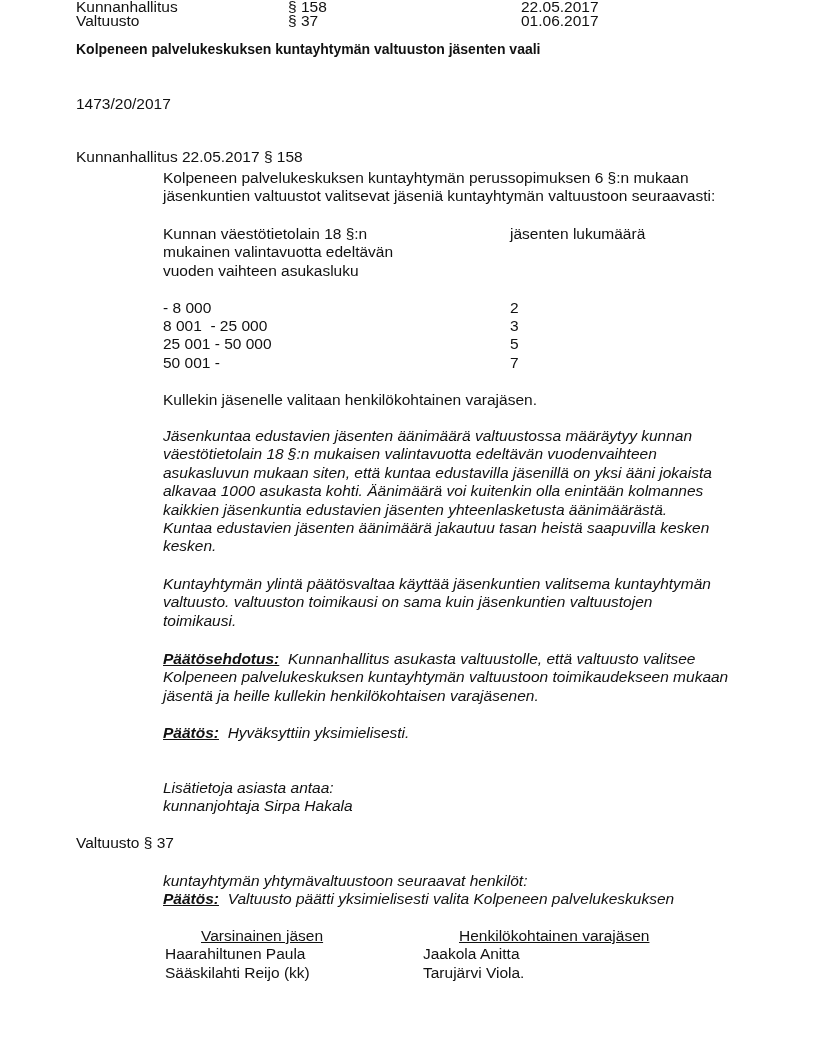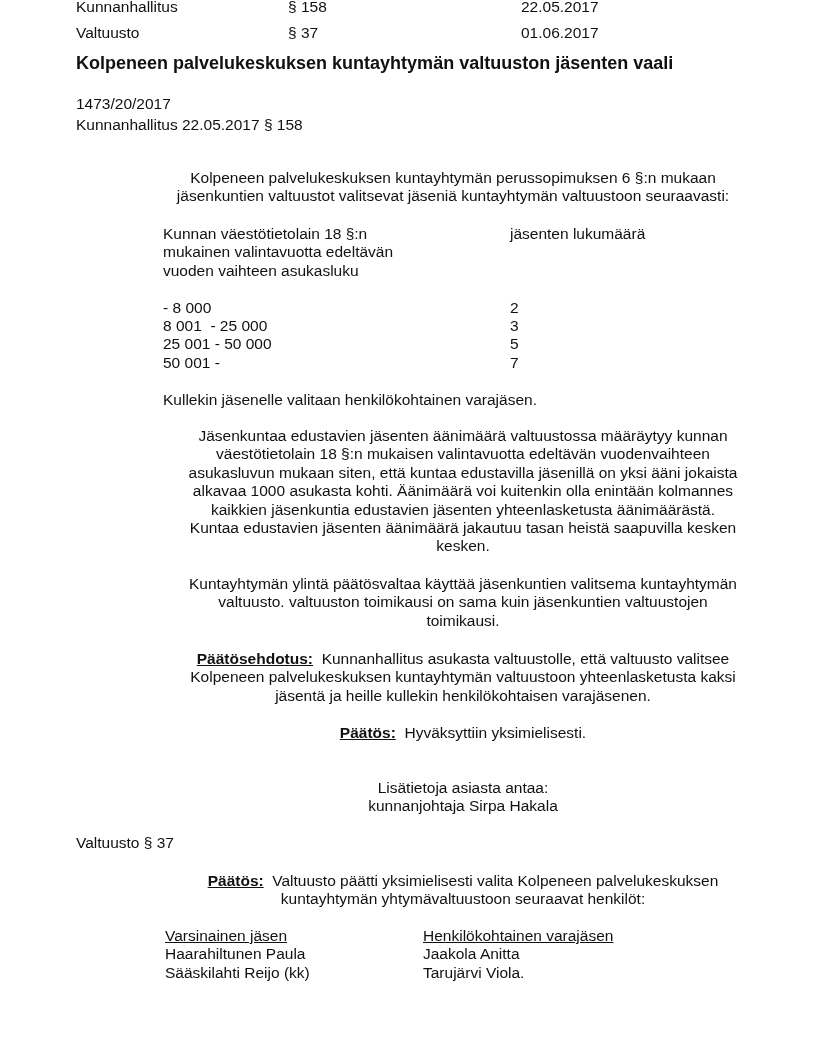--- a/index.html
+++ b/index.html
@@ -2,54 +2,54 @@
 <html><head>
 <meta charset="utf-8">
 <style>
   html, body { margin:0; padding:0; background:#fff; }
   body { width:816px; height:1056px; position:relative; overflow:hidden;
          font-family:"Liberation Sans", sans-serif; font-size:15.5px; color:#111; line-height:18.4px; }
   .abs { position:absolute; white-space:nowrap; }
   .hdr-row { position:absolute; left:76px; width:700px; height:18px; }
   .hdr-row span { position:absolute; top:0; }
   .c1 { left:0; } .c2 { left:212px; } .c3 { left:445px; }
-  .title { left:76px; top:54px; font-weight:bold; font-size:18px; }
+  .title { left:76px; top:40px; font-weight:bold; font-size:14px; }
   .indent { left:163px; }
-  .blk { position:absolute; left:163px; width:600px; white-space:normal;text-align:center; }
-  .blk p { margin:0; }
+  .blk { position:absolute; left:163px; width:600px; white-space:normal; }
+  .blk p { margin:0;font-style:italic; }
   .lbl { font-weight:bold; text-decoration:underline; }
   .tbl { position:absolute; left:163px; width:560px; }
   .tbl .row { position:relative; height:18.4px; }
   .tbl .row span { position:absolute; top:0; white-space:nowrap; }
   .tbl .a { left:0; } .tbl .b { left:347px; }
   .mtbl { position:absolute; left:165px; width:560px; }
   .mtbl .row { position:relative; height:18.4px; }
   .mtbl .row span { position:absolute; top:0; white-space:nowrap; }
   .mtbl .a { left:0; } .mtbl .b { left:258px; }
-  .u { text-decoration:underline; }
+  .u { text-decoration:underline;margin-left:36px; }
 </style>
 </head>
 <body>
 
 <div>
   <div class="hdr-row" style="top:-2px">
     <span class="c1">Kunnanhallitus</span>
     <span class="c2">§ 158</span>
     <span class="c3">22.05.2017</span>
   </div>
-  <div class="hdr-row" style="top:24px">
+  <div class="hdr-row" style="top:12px">
     <span class="c1">Valtuusto</span>
     <span class="c2">§ 37</span>
     <span class="c3">01.06.2017</span>
   </div>
 </div>
 
 <div class="abs title">Kolpeneen palvelukeskuksen kuntayhtymän valtuuston jäsenten vaali</div>
 <div class="abs" style="left:76px;top:95px">1473/20/2017</div>
-<div class="abs" style="left:76px;top:116px">Kunnanhallitus 22.05.2017 § 158</div>
+<div class="abs" style="left:76px;top:148px">Kunnanhallitus 22.05.2017 § 158</div>
 
 <div class="blk" style="top:169px;width:580px">Kolpeneen palvelukeskuksen kuntayhtymän perussopimuksen 6 §:n mukaan jäsenkuntien valtuustot valitsevat jäseniä kuntayhtymän valtuustoon seuraavasti:</div>
 
 <div class="tbl" style="top:225px">
   <div class="row">
     <span class="a">Kunnan väestötietolain 18 §:n</span>
     <span class="b">jäsenten lukumäärä</span>
   </div>
   <div class="row">
       <span class="a">mukainen valintavuotta edeltävän</span>
@@ -89,38 +89,38 @@
 </div>
 
 <div class="blk" style="top:575px">
   <p>Kuntayhtymän ylintä päätösvaltaa käyttää jäsenkuntien valitsema kuntayhtymän</p>
   <p>valtuusto. valtuuston toimikausi on sama kuin jäsenkuntien valtuustojen</p>
   <p>toimikausi.</p>
 </div>
 
 <div class="blk" style="top:650px">
   <p><span class="lbl">Päätösehdotus:</span>&nbsp;&nbsp;<span>Kunnanhallitus asukasta valtuustolle, että valtuusto valitsee</span></p>
-  <p>Kolpeneen palvelukeskuksen kuntayhtymän valtuustoon yhteenlasketusta kaksi</p>
+  <p>Kolpeneen palvelukeskuksen kuntayhtymän valtuustoon toimikaudekseen mukaan</p>
   <p>jäsentä ja heille kullekin henkilökohtaisen varajäsenen.</p>
 </div>
 
 <div class="blk" style="top:724px">
   <p><span class="lbl">Päätös:</span>&nbsp;&nbsp;<span>Hyväksyttiin yksimielisesti.</span></p>
 </div>
 
 <div class="blk" style="top:779px">
   <p>Lisätietoja asiasta antaa:</p>
   <p>kunnanjohtaja Sirpa Hakala</p>
 </div>
 
 <div class="abs" style="left:76px;top:834px">Valtuusto § 37</div>
 
 <div class="blk" style="top:872px">
+  <p>kuntayhtymän yhtymävaltuustoon seuraavat henkilöt:</p>
   <p><span class="lbl">Päätös:</span>&nbsp;&nbsp;<span>Valtuusto päätti yksimielisesti valita Kolpeneen palvelukeskuksen</span></p>
-  <p>kuntayhtymän yhtymävaltuustoon seuraavat henkilöt:</p>
 </div>
 
 <div class="mtbl" style="top:927px">
   <div class="row">
     <span class="a u">Varsinainen jäsen</span>
     <span class="b u">Henkilökohtainen varajäsen</span>
   </div>
   <div class="row">
     <span class="a">Haarahiltunen Paula</span>
     <span class="b">Jaakola Anitta</span>

